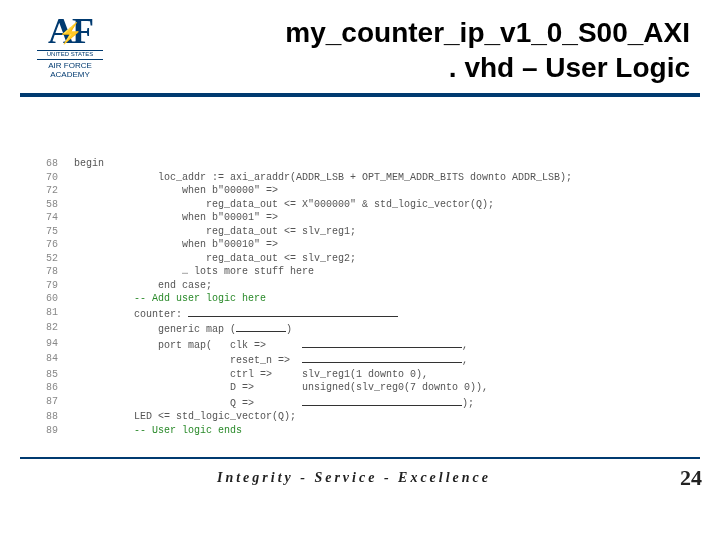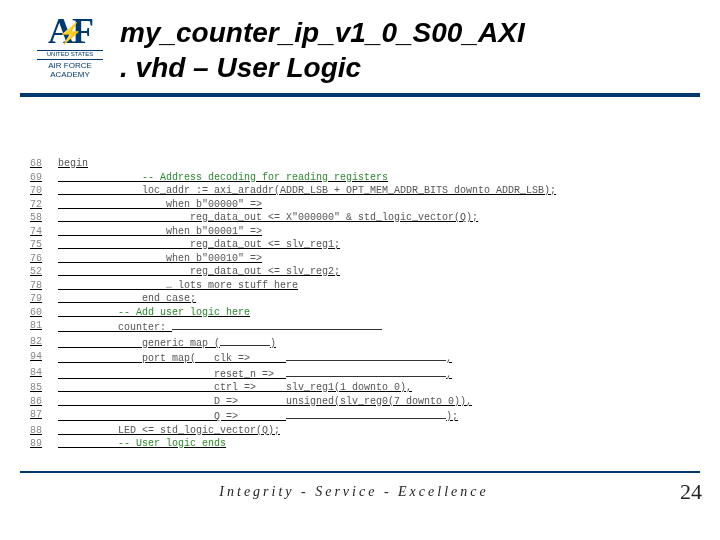--- a/index.html
+++ b/index.html
@@ -51,32 +51,31 @@
     border-bottom: 1px solid #003a70;
     display: inline-block;
     padding: 0 10px;
     margin-bottom: 1px;
   }
   .title {
     flex: 1;
     font-size: 28px;
     font-weight: bold;
     color: #000;
+    text-align: right;
     padding-right: 10px;
     line-height: 1.25;
-    font-style: italic;
   }
   .rule {
     height: 4px;
     background: #003a70;
     margin: 0 20px;
   }
   .code-area {
-    padding: 60px 30px 10px 30px;
-    text-decoration: underline;
+    padding: 60px 30px 10px 46px;
   }
   .code-row {
     display: flex;
     font-family: 'Courier New', monospace;
     font-size: 10px;
     line-height: 1.35;
     color: #555;
     white-space: pre;
   }
   .ln {
@@ -99,20 +98,21 @@
   .footer-rule {
     height: 2px;
     background: #003a70;
     margin: 10px 20px 6px 20px;
   }
   .footer {
     display: flex;
     justify-content: center;
     align-items: center;
     padding: 0 18px 10px 28px;
+    font-weight: bold;
   }
   .motto {
     flex: 1;
     text-align: center;
     font-family: 'Times New Roman', serif;
     font-style: italic;
     letter-spacing: 3px;
     font-size: 14px;
     color: #222;
   }
@@ -139,21 +139,20 @@
   </div>
   <div class="title">
     <span>my_counter_ip_v1_0_S00_AXI</span><br>
     <span>. vhd – User Logic</span>
   </div>
 </div>
 <div class="rule"></div>
 
 <div class="code-area" id="code-area">
     <div class="code-row"><span class="ln">68</span><span class="ct">begin</span></div>
-    <div class="code-row"><span class="ln">69</span><span class="ct"><span class="cm">              -- Address decoding for reading registers</span></span></div>
     <div class="code-row"><span class="ln">70</span><span class="ct">              loc_addr := axi_araddr(ADDR_LSB + OPT_MEM_ADDR_BITS downto ADDR_LSB);</span></div>
     <div class="code-row"><span class="ln">72</span><span class="ct">                  when b"00000" =&gt;</span></div>
     <div class="code-row"><span class="ln">58</span><span class="ct">                      reg_data_out &lt;= X"000000" &amp; std_logic_vector(Q);</span></div>
     <div class="code-row"><span class="ln">74</span><span class="ct">                  when b"00001" =&gt;</span></div>
     <div class="code-row"><span class="ln">75</span><span class="ct">                      reg_data_out &lt;= slv_reg1;</span></div>
     <div class="code-row"><span class="ln">76</span><span class="ct">                  when b"00010" =&gt;</span></div>
     <div class="code-row"><span class="ln">52</span><span class="ct">                      reg_data_out &lt;= slv_reg2;</span></div>
     <div class="code-row"><span class="ln">78</span><span class="ct">                  … lots more stuff here</span></div>
     <div class="code-row"><span class="ln">79</span><span class="ct">              end case;</span></div>
     <div class="code-row"><span class="ln">60</span><span class="ct"><span class="cm">          -- Add user logic here</span></span></div>

